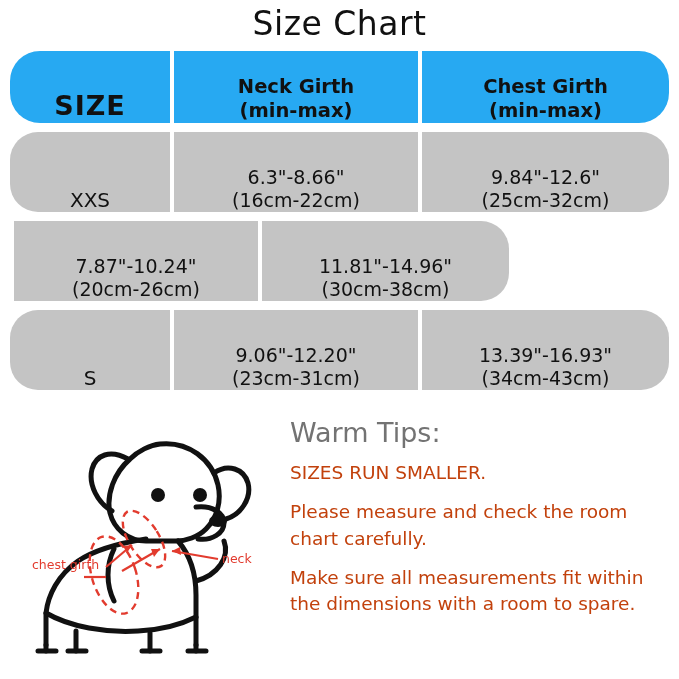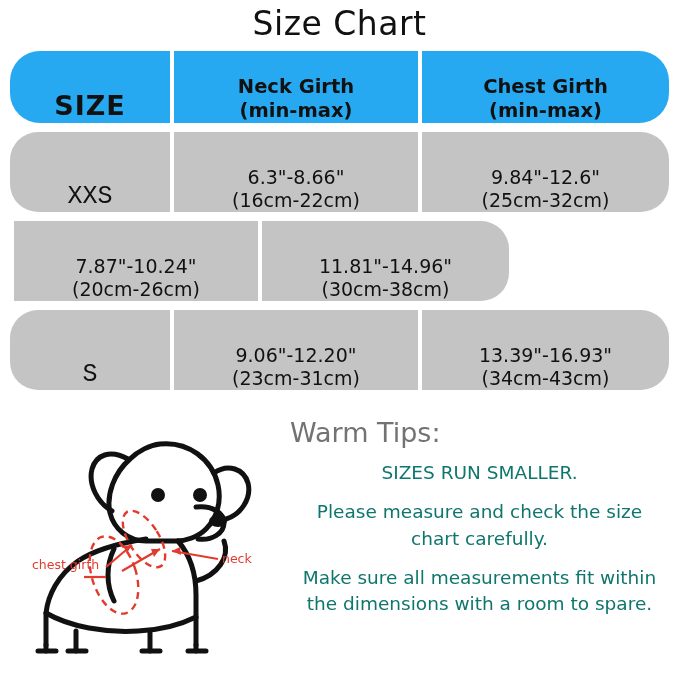--- a/index.html
+++ b/index.html
@@ -51,22 +51,21 @@
   .header-row .c-chest {
     width: 247px; height: 72px;
     margin-left: 4px;
     border-radius: 0 30px 30px 0;
     font-size: 19.5px;
   }
   .data-row .cell { background: #c4c4c4; }
   .data-row .c-size {
     width: 160px; height: 80px;
     border-radius: 28px 0 0 28px;
-    font-size: 25px;
-    font-family: Liberation Mono, monospace;
+    font-size: 20px;
   }
   .data-row .c-neck {
     width: 244px; height: 80px;
     margin-left: 4px;
     font-size: 19px;
   }
   .data-row .c-chest {
     width: 247px; height: 80px;
     margin-left: 4px;
     border-radius: 0 28px 28px 0;
@@ -94,22 +93,21 @@
   .tips h2 {
     color: #737373;
     font-size: 27px;
     font-weight: 400;
     margin-bottom: 12px;
   }
   .tips p {
     font-size: 18.5px;
     line-height: 1.42;
     margin-bottom: 13px;
-    color: #0f766e;
-    text-align: center;
+    color: #c2410c;
   }
   .dog-label {
     position: absolute;
     font-size: 12.5px;
     color: #e23b2e;
   }
   #lbl-chest { left: 22px; top: 158px; }
   #lbl-neck  { left: 212px; top: 152px; }
 </style>
 </head>
@@ -224,18 +222,18 @@
           <path d="M96 178 L74 178"></path>
         </g>
       </svg>
       <span class="dog-label" id="lbl-chest">chest girth</span>
       <span class="dog-label" id="lbl-neck">neck</span>
     </div>
 
     <div class="tips">
       <h2>Warm Tips:</h2>
       <p>SIZES RUN SMALLER.</p>
-      <p>Please measure and check the size chart carefully.</p>
+      <p>Please measure and check the room chart carefully.</p>
       <p>Make sure all measurements fit within the dimensions with a room to spare.</p>
     </div>
 
   </div>
 </div>
 
 </body></html>

